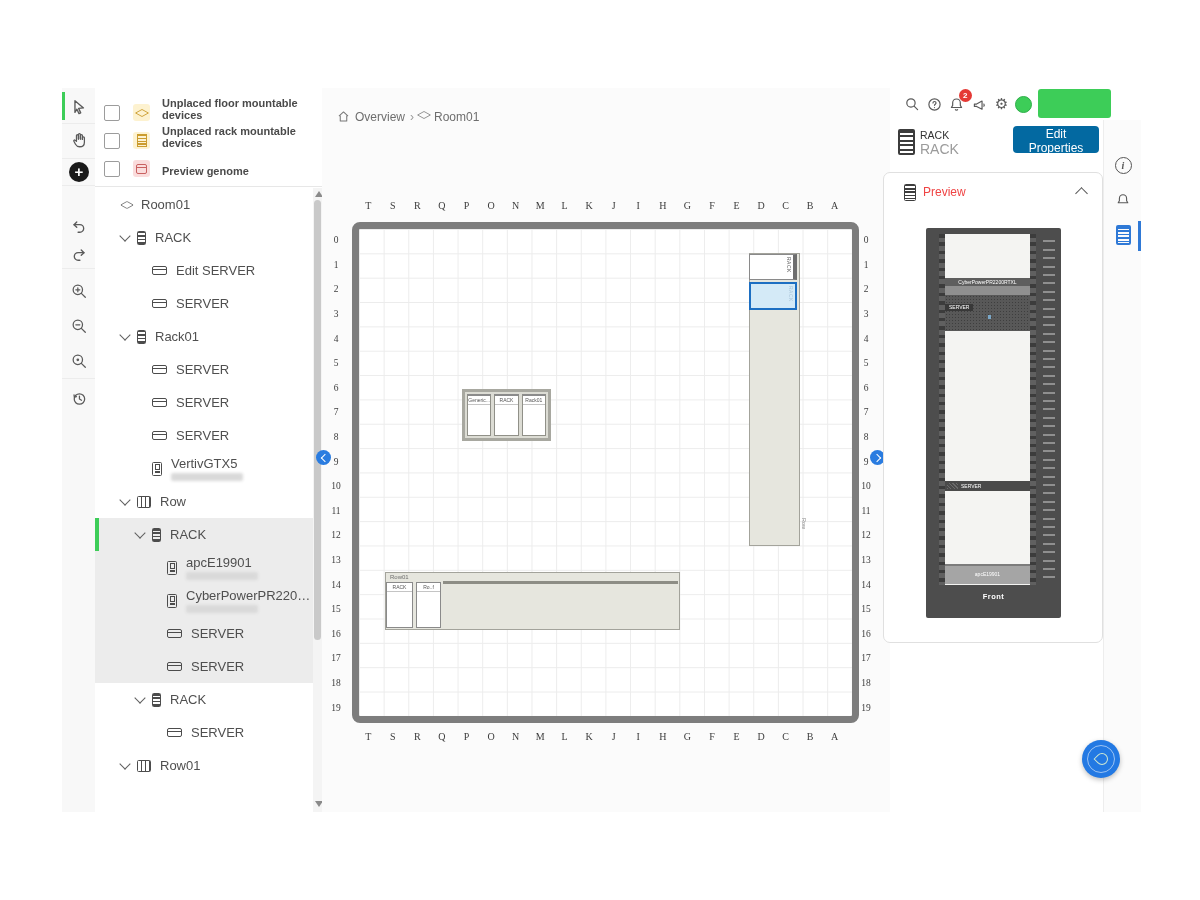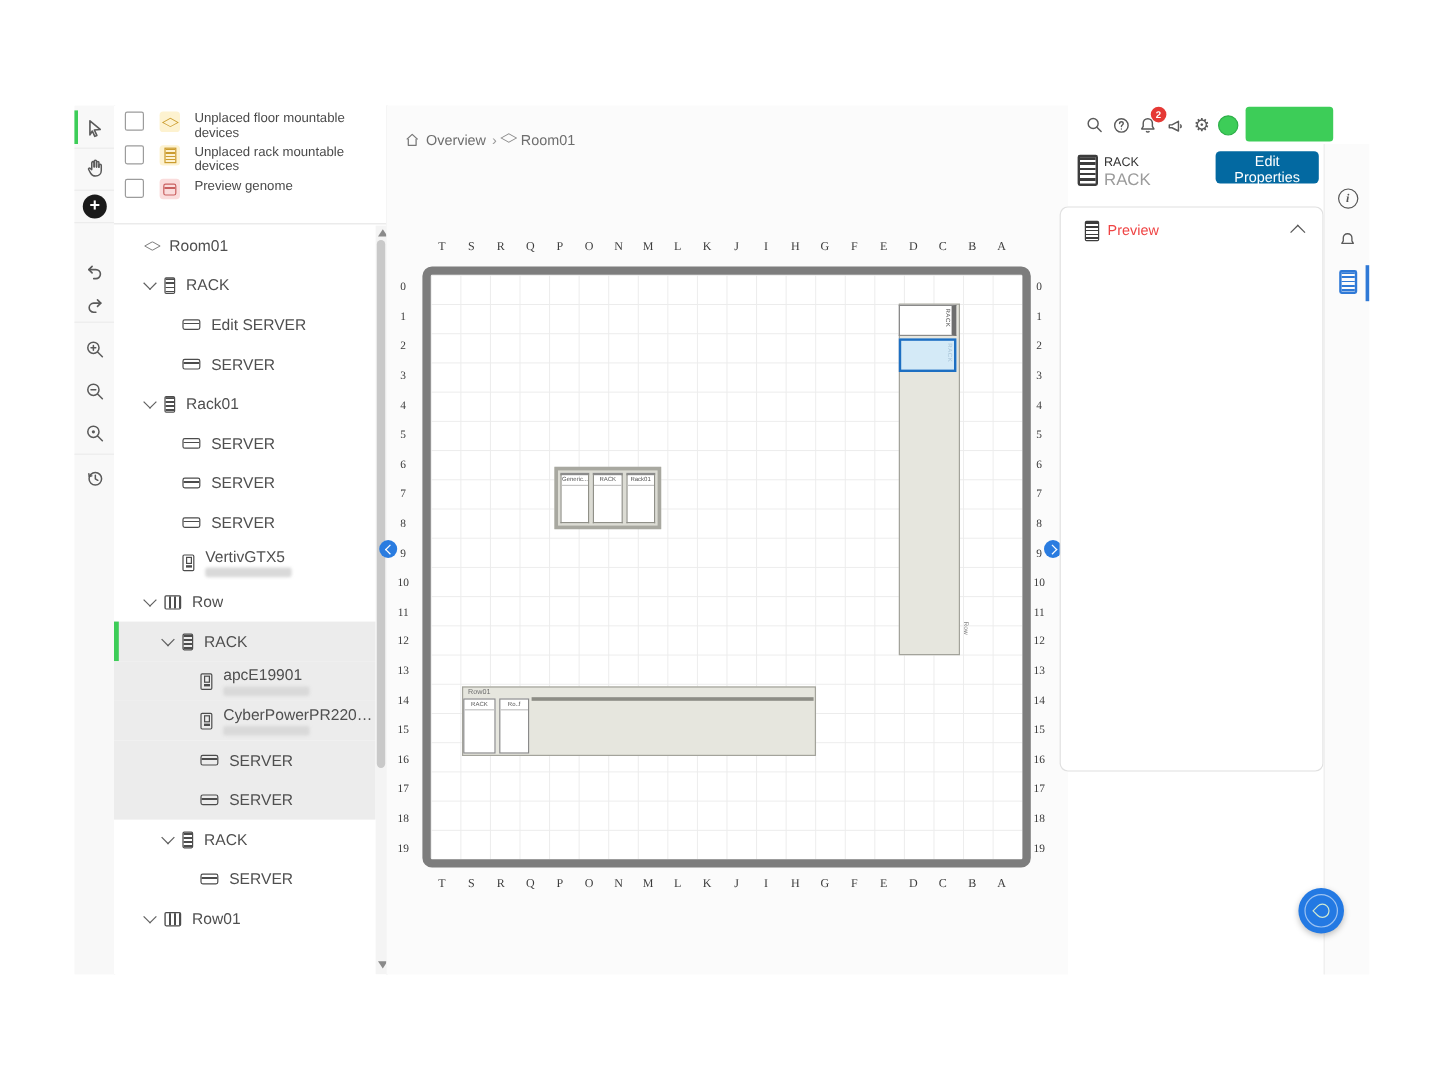--- a/index.html
+++ b/index.html
@@ -11,21 +11,21 @@
   
   #left-rail{left:62px;top:88px;width:33px;height:724px;background:#f8f8f8;border-right:1px solid #ececec;}
   .rail-btn{position:absolute;left:7px;width:20px;height:20px;display:flex;align-items:center;justify-content:center;cursor:pointer;}
   .rail-div{position:absolute;left:0;width:33px;height:1px;background:#ececec;}
   #tool-indicator{position:absolute;left:0;top:4px;width:3px;height:28px;background:#3dcd58;}
   #tool-add{background:#1a1a1a;border-radius:50%;color:#fff;font-size:15px;line-height:20px;text-align:center;font-weight:700;}
 
   
   #tree-panel{left:95px;top:88px;width:227px;height:724px;background:#fff;border-right:1px solid #e3e3e3;overflow:hidden;}
   #legend{position:absolute;left:0;top:5px;width:227px;}
-  .lrow{display:flex;align-items:flex-start;height:28px;padding-left:9px;cursor:pointer;}
+  .lrow{display:flex;align-items:flex-end;height:28px;padding-left:9px;cursor:pointer;font-weight:bold;}
   .cbox{width:14px;height:14px;border:1.6px solid #9c9c9c;border-radius:2px;background:#fff;margin-right:13px;flex:none;}
   .lico{display:flex;align-items:center;justify-content:center;width:17px;height:17px;border-radius:3px;margin-right:12px;flex:none;background:#fdf2d0;}
   [data-icon="floor-device"] .lico::after{content:"";width:8px;height:8px;border:1.2px solid #cb9c2e;transform:scaleY(.55) rotate(45deg);}
   [data-icon="rack-device"] .lico::after{content:"";width:8px;height:11px;border:1.2px solid #cb9c2e;background:repeating-linear-gradient(180deg,#cb9c2e 0 1.2px,transparent 1.2px 2.8px);}
   [data-icon="genome"] .lico{background:#fadcdc;}
   [data-icon="genome"] .lico::after{content:"";width:9px;height:8px;border:1.2px solid #c96060;border-radius:2px;background:linear-gradient(180deg,transparent 0 2px,#c96060 2px 3.2px,transparent 3.2px);}
   .llabel{font-size:11px;color:#4a4a4a;}
   #legend-div{position:absolute;left:0;top:98px;width:227px;height:1px;background:#e7e7e7;}
   #tree-list{position:absolute;left:0;top:100px;width:218px;}
   .trow{position:relative;height:33px;display:flex;align-items:center;cursor:pointer;}
@@ -618,20 +618,40 @@
     <span class="hdr-rack"></span>
     <span id="insp-type">RACK</span>
     <span id="insp-name">RACK</span>
     <button id="edit-btn">Edit Properties</button>
   </div>
 
   <div id="preview-card" class="abs">
     <span class="pv-rack"></span>
     <span id="pv-title">Preview</span>
     <span id="pv-chevron"></span>
+    <div id="rackimg">
+      <div id="rwin">
+        <div class="rrail" id="rrail-l"></div>
+        <div class="rrail" id="rrail-r"></div>
+        <div class="dev d1">
+          <span class="devlabel">CyberPowerPR2200RTXL</span>
+        </div>
+        <div class="dev d2">
+          <span class="devlabel">SERVER</span>
+        </div>
+        <div class="dev d3">
+          <span class="devlabel">SERVER</span>
+        </div>
+        <div class="dev d4">
+          <span class="devlabel">apcE19901</span>
+        </div>
+      </div>
+      <div id="ruler"></div>
+      <div id="front-label">Front</div>
+    </div>
   </div>
 
   <div id="right-rail" class="abs">
     <span class="rr-btn" id="rr-info">
         <i>i</i>
       </span>
     <span class="rr-btn" id="rr-bell">
         <svg width="16" height="16" viewBox="0 0 20 20" fill="none" stroke="#5a5a5a" stroke-width="1.4" stroke-linejoin="round">
           <path d="M10 3.5c-2.8 0-4.5 2-4.5 4.5v3L4 13.5h12L14.5 11V8c0-2.5-1.7-4.5-4.5-4.5z"></path>
         </svg>

